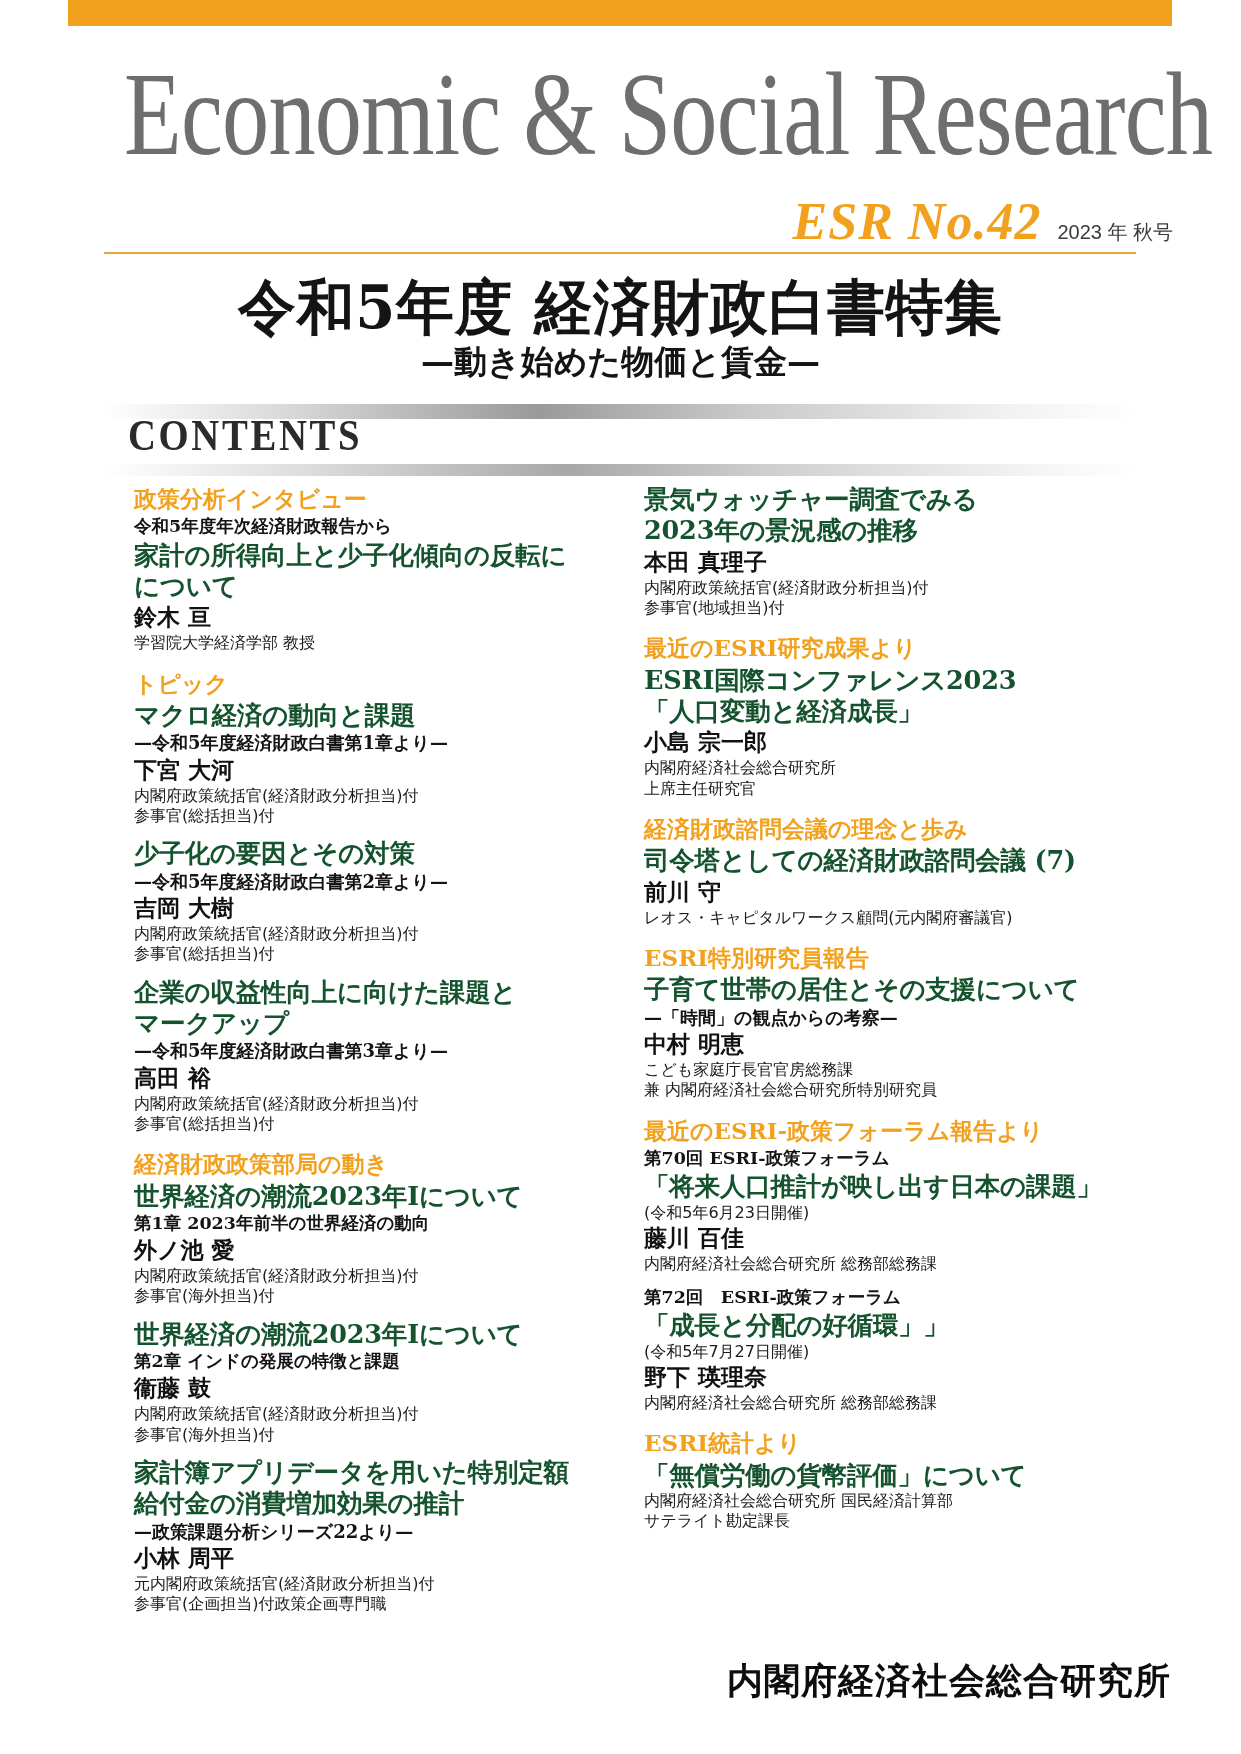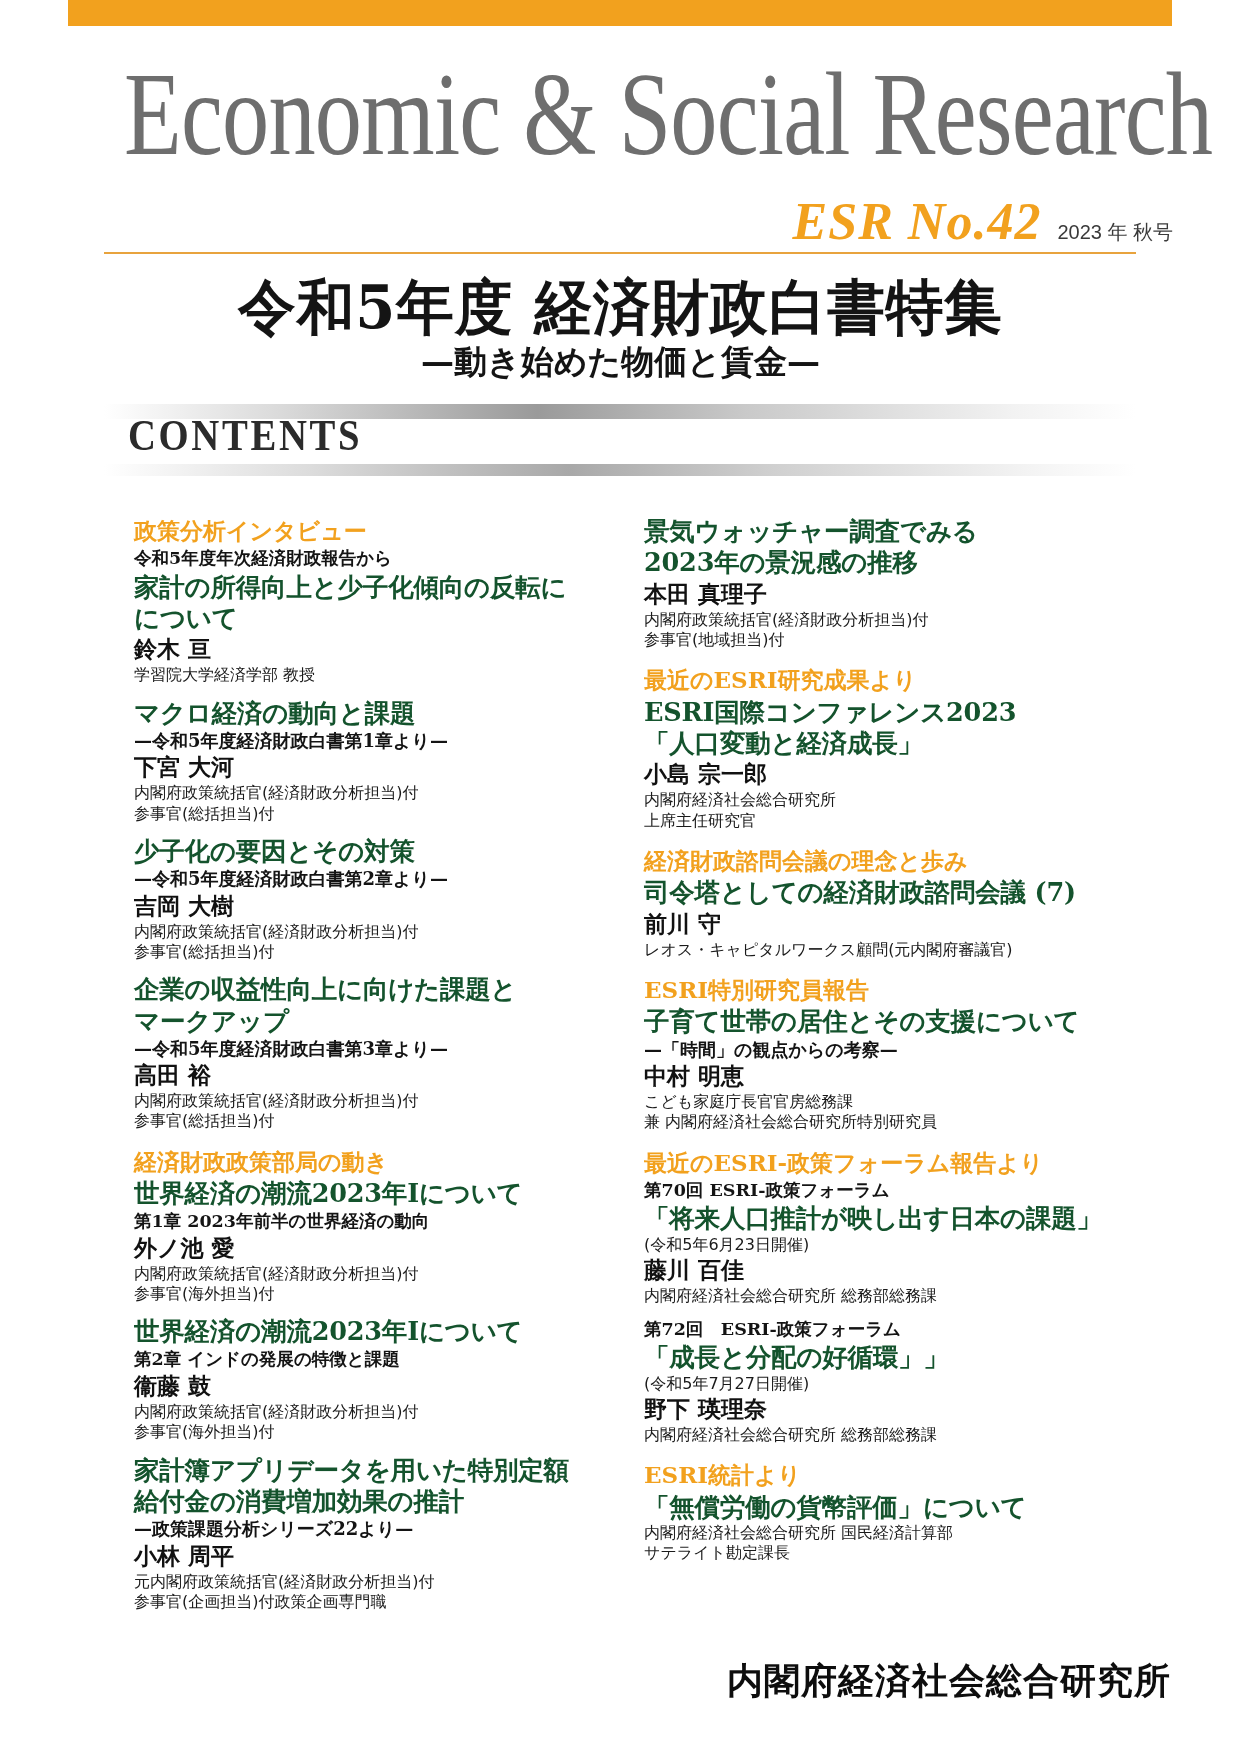--- a/index.html
+++ b/index.html
@@ -93,21 +93,21 @@
     transform:scaleX(0.88); transform-origin:left center;
   }
   .band2 {
     position:absolute; left:104px; top:464px;
     width:1032px; height:12px;
     background:linear-gradient(to right,#ffffff 0%,#dcdcdc 20%,#a8a8a8 45%,#d0d0d0 65%,#f4f4f4 90%,#ffffff 100%);
   }
 
   
   .cols {
-    position:absolute; left:0; top:516px; width:1196px; height:1180px;
+    position:absolute; left:0; top:484px; width:1196px; height:1180px;
   }
   .col {
     position:absolute; top:0;
     font-family:"DejaVu Serif", serif;
   }
   .col-left  { left:134px; width:450px; }
   .col-right { left:644px; width:470px; }
 
   .section-head {
     color:#F2A11E;
@@ -197,20 +197,21 @@
 <div class="cols">
   <div class="col col-left" id="col-left">
       <div class="section-head first">政策分析インタビュー</div>
       <div class="entry">
         <div class="kicker">令和5年度年次経済財政報告から</div>
         <div class="entry-title">家計の所得向上と少子化傾向の反転に</div>
         <div class="entry-title">について</div>
         <div class="author">鈴木 亘</div>
         <div class="affil">学習院大学経済学部 教授</div>
       </div>
+      <div class="section-head">トピック</div>
       <div class="entry">
         <div class="entry-title">マクロ経済の動向と課題</div>
         <div class="entry-sub">—令和5年度経済財政白書第1章より—</div>
         <div class="author">下宮 大河</div>
         <div class="affil">内閣府政策統括官(経済財政分析担当)付</div>
         <div class="affil">参事官(総括担当)付</div>
       </div>
       <div class="entry">
         <div class="entry-title">少子化の要因とその対策</div>
         <div class="entry-sub">—令和5年度経済財政白書第2章より—</div>

